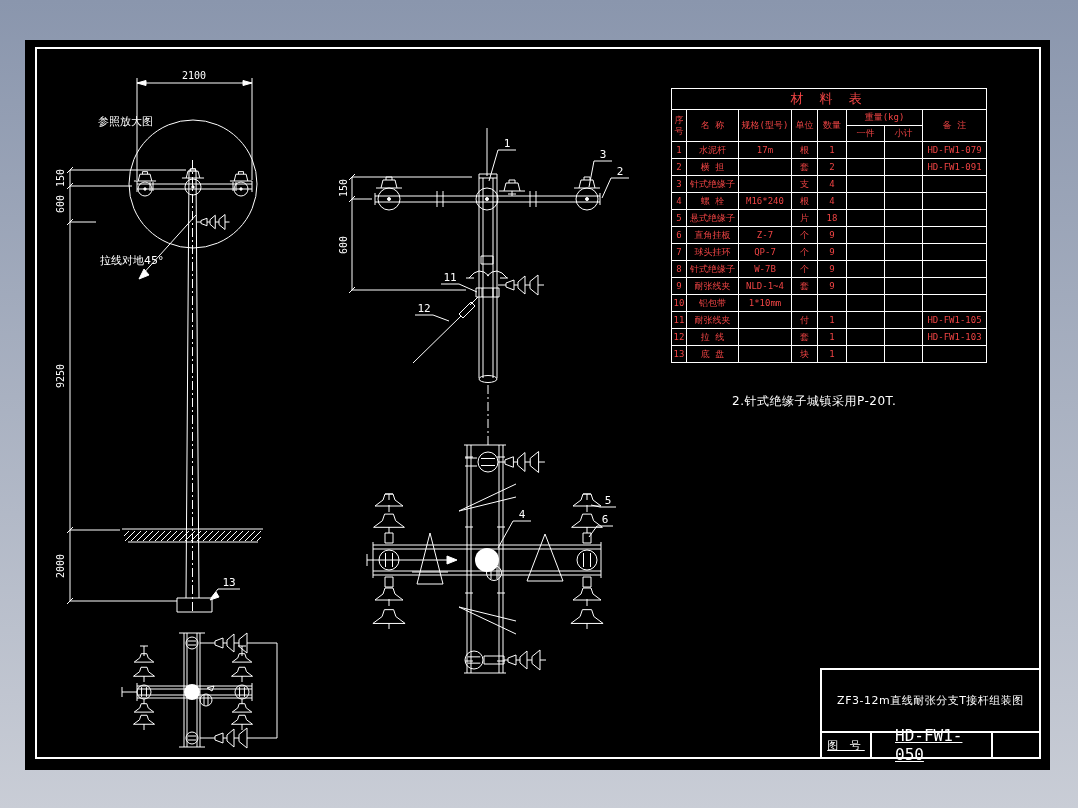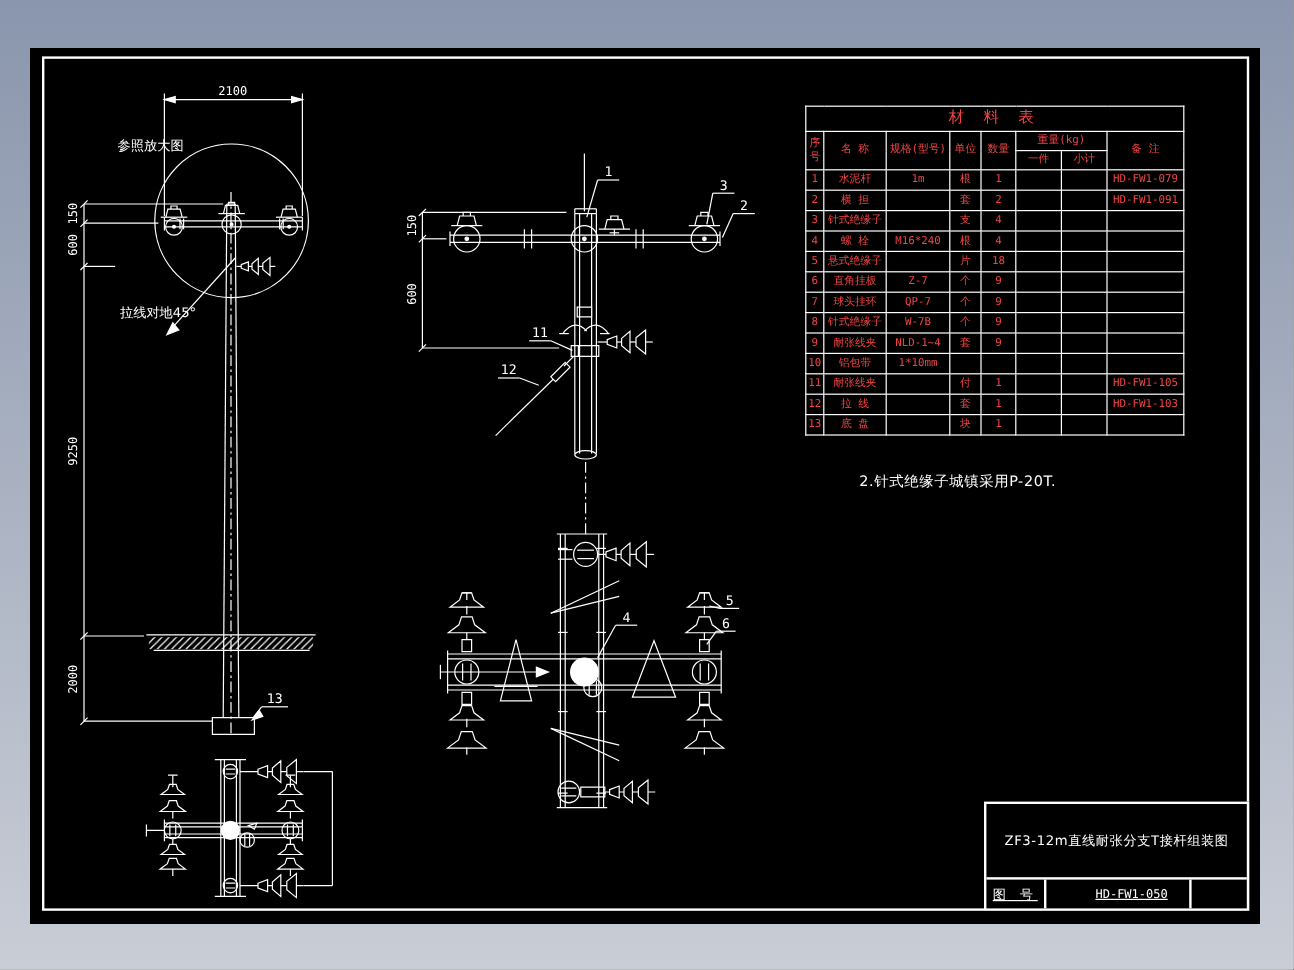--- a/index.html
+++ b/index.html
@@ -15,31 +15,31 @@
   .cjk{font-family:"DejaVu Sans",sans-serif;font-size:11px;fill:#fff;stroke:none;}
   
   .mat-table{position:absolute;left:671px;top:88px;width:315px;border-collapse:collapse;color:#ef4444;
     font-family:"DejaVu Sans Mono","DejaVu Sans",monospace;table-layout:fixed;background:#000;}
   .mat-table th,.mat-table td{border:1px solid #fff;font-weight:normal;text-align:center;padding:0;
     font-size:9px;line-height:1.15;height:16px;overflow:hidden;white-space:normal;}
   .mat-table thead tr.hdr th{height:15px;}
   .mat-table th.title{font-size:13px;letter-spacing:6px;height:20px;font-family:"DejaVu Sans",sans-serif;}
   
   .notes{position:absolute;left:664px;top:392px;color:#fff;font-size:12px;line-height:19px;letter-spacing:0.5px;}
-  .notes .l2{margin-left:52px;}
+  .notes .l2{margin-left:68px;}
   
   .tblock{position:absolute;left:820px;top:668px;width:221px;height:91px;border:2px solid #fff;
     box-sizing:border-box;color:#fff;background:#000;}
   .tblock .tt{height:63px;border-bottom:2px solid #fff;display:flex;align-items:center;justify-content:center;
     font-size:11px;letter-spacing:0.5px;box-sizing:border-box;}
   .tblock .br{display:flex;height:24px;text-decoration:underline;}
   .tblock .c1{width:50px;border-right:2px solid #fff;display:flex;align-items:center;justify-content:center;
     font-size:11px;letter-spacing:4px;box-sizing:border-box;}
   .tblock .c2{flex:1;border-right:2px solid #fff;display:flex;align-items:center;justify-content:center;
-    font-size:10px;font-family:"DejaVu Sans Mono",monospace;box-sizing:border-box;padding-left:23px;}
+    font-size:16px;font-family:"DejaVu Sans Mono",monospace;box-sizing:border-box;padding-left:23px;}
   .tblock .c3{width:46px;box-sizing:border-box;}
 </style>
 </head>
 <body>
 
 <div id="stage">
   <div class="paper"></div>
   <div class="frame"></div>
 
   <svg class="art" width="1078" height="808" viewBox="0 0 1078 808">
@@ -420,21 +420,21 @@
       </tr>
       <tr class="hdr">
         <th>一件</th>
         <th>小计</th>
       </tr>
     </thead>
     <tbody>
         <tr>
           <td>1</td>
           <td>水泥杆</td>
-          <td>1m</td>
+          <td>17m</td>
           <td>根</td>
           <td>1</td>
           <td></td>
           <td></td>
           <td>HD-FW1-079</td>
         </tr>
         <tr>
           <td>2</td>
           <td>横 担</td>
           <td></td>

